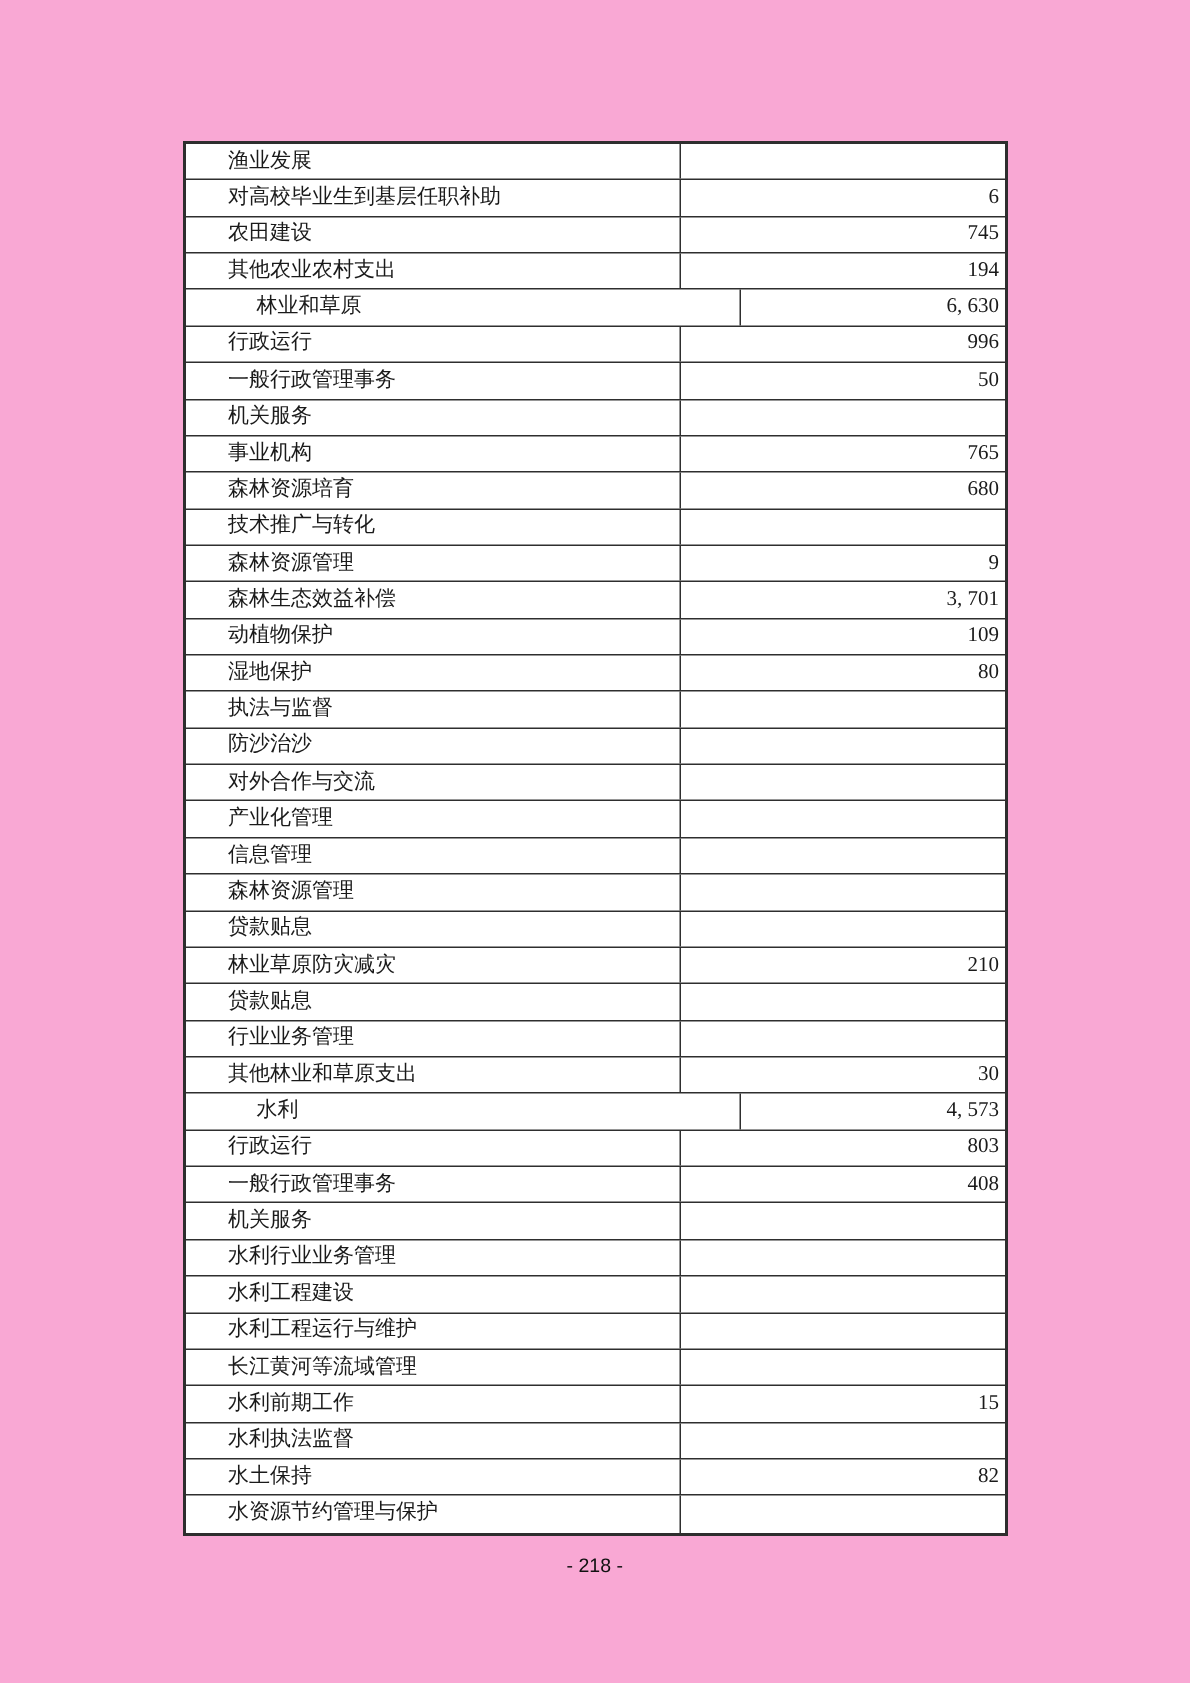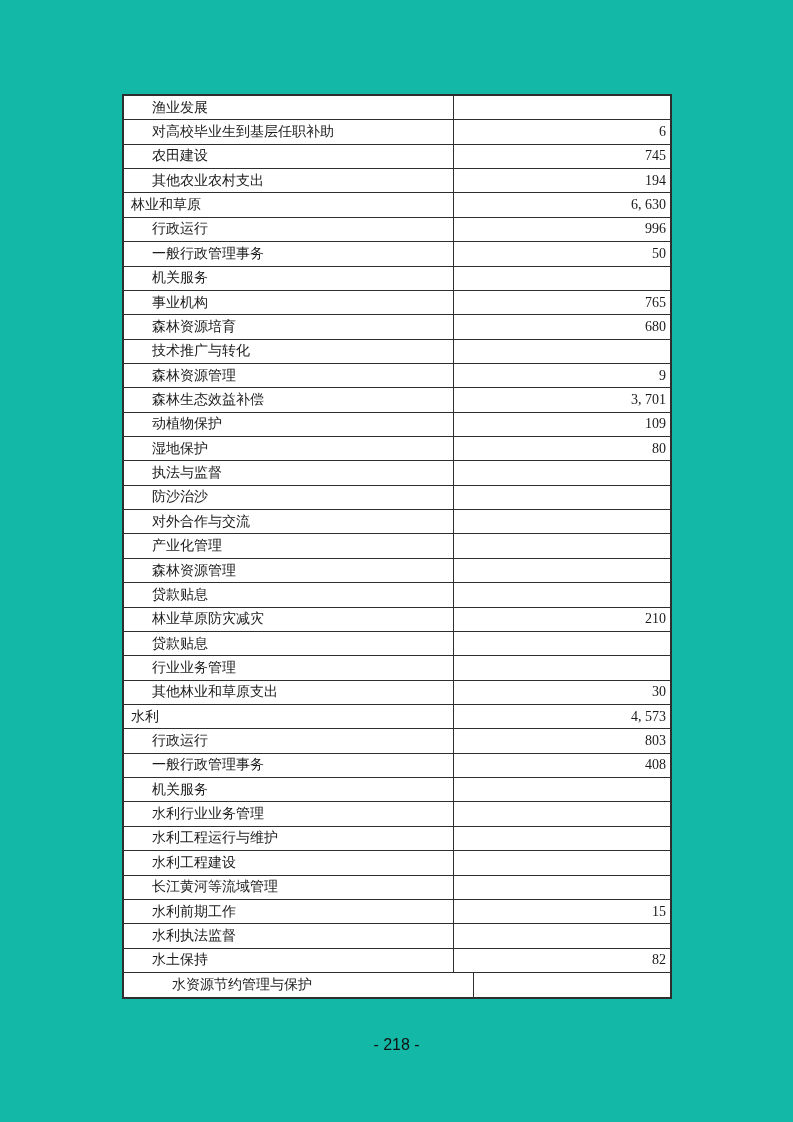--- a/index.html
+++ b/index.html
@@ -4,21 +4,21 @@
 <style>
   html, body {
     margin: 0;
     padding: 0;
     background: #ffffff;
   }
   .page {
     position: relative;
     width: 793px;
     height: 1122px;
-    background: #14b8a6;
+    background: #f9a8d4;
     font-family: "Liberation Serif", "DejaVu Serif", serif;
     color: #1a1a1a;
     overflow: hidden;
   }
   .budget-table {
     position: absolute;
     left: 122px;
     top: 94px;
     width: 550px;
     border: 2px solid #2e2e2e;
@@ -26,53 +26,52 @@
     background: #ffffff;
   }
   .t-row {
     display: flex;
     height: 24.37px;
     box-sizing: border-box;
     border-bottom: 1.5px solid #2e2e2e;
   }
   .t-row:last-child {
     border-bottom: none;
-    padding-left: 20px;
   }
   .name-cell {
     width: 330px;
     box-sizing: border-box;
     border-right: 1px solid #2e2e2e;
     display: flex;
     align-items: center;
     font-size: 14px;
     line-height: 1;
     white-space: nowrap;
     overflow: hidden;
   }
-  .name-cell.level-1 { padding-left: 7px; }
+  .name-cell.level-1 { padding-left: 7px; margin-left: 40px; }
   .name-cell.level-2 { padding-left: 28px; }
   .value-cell {
     flex: 1;
     display: flex;
     align-items: center;
     justify-content: flex-end;
     padding-right: 4px;
     font-size: 14px;
     line-height: 1;
     white-space: nowrap;
   }
   .page-footer {
     position: absolute;
     left: 0;
     top: 1036px;
     width: 793px;
     text-align: center;
     font-family: "Liberation Sans", "DejaVu Sans", sans-serif;
-    font-size: 16px;
+    font-size: 13px;
     color: #111111;
   }
 </style>
 </head>
 <body>
 
 <div class="page">
   <div class="budget-table">
     <div id="table-body">
         <div class="t-row">
@@ -145,20 +144,24 @@
         </div>
         <div class="t-row">
           <div class="name-cell level-2">对外合作与交流</div>
           <div class="value-cell"></div>
         </div>
         <div class="t-row">
           <div class="name-cell level-2">产业化管理</div>
           <div class="value-cell"></div>
         </div>
         <div class="t-row">
+          <div class="name-cell level-2">信息管理</div>
+          <div class="value-cell"></div>
+        </div>
+        <div class="t-row">
           <div class="name-cell level-2">森林资源管理</div>
           <div class="value-cell"></div>
         </div>
         <div class="t-row">
           <div class="name-cell level-2">贷款贴息</div>
           <div class="value-cell"></div>
         </div>
         <div class="t-row">
           <div class="name-cell level-2">林业草原防灾减灾</div>
           <div class="value-cell">210</div>
@@ -188,25 +191,25 @@
           <div class="value-cell">408</div>
         </div>
         <div class="t-row">
           <div class="name-cell level-2">机关服务</div>
           <div class="value-cell"></div>
         </div>
         <div class="t-row">
           <div class="name-cell level-2">水利行业业务管理</div>
         </div>
         <div class="t-row">
+          <div class="name-cell level-2">水利工程建设</div>
+          <div class="value-cell"></div>
+        </div>
+        <div class="t-row">
           <div class="name-cell level-2">水利工程运行与维护</div>
-          <div class="value-cell"></div>
-        </div>
-        <div class="t-row">
-          <div class="name-cell level-2">水利工程建设</div>
           <div class="value-cell"></div>
         </div>
         <div class="t-row">
           <div class="name-cell level-2">长江黄河等流域管理</div>
           <div class="value-cell"></div>
         </div>
         <div class="t-row">
           <div class="name-cell level-2">水利前期工作</div>
           <div class="value-cell">15</div>
         </div>

